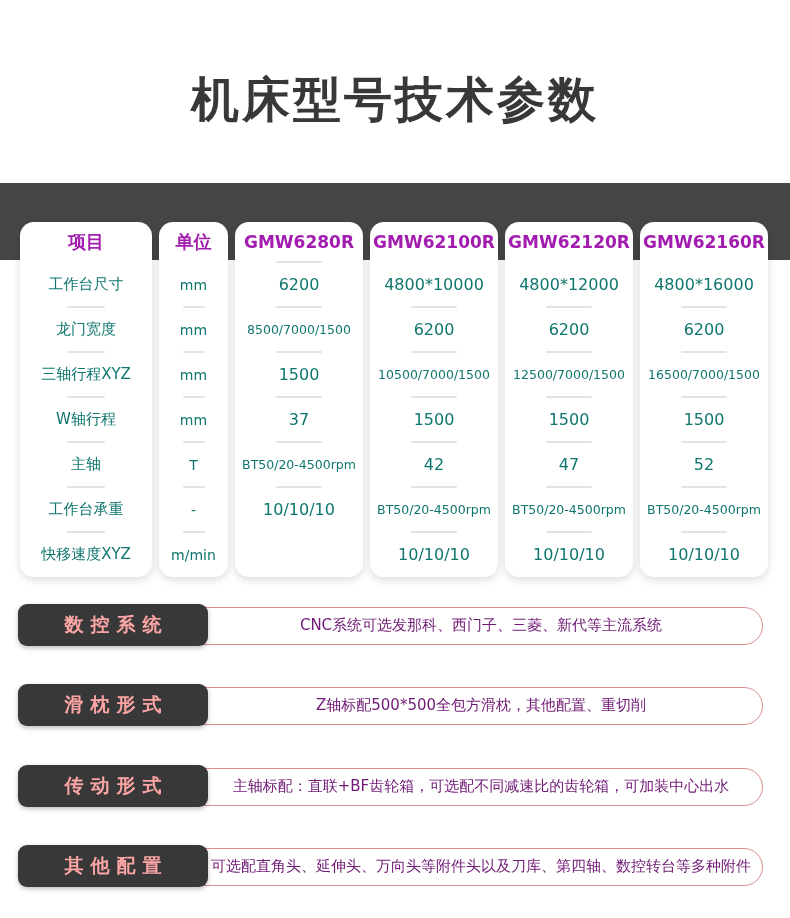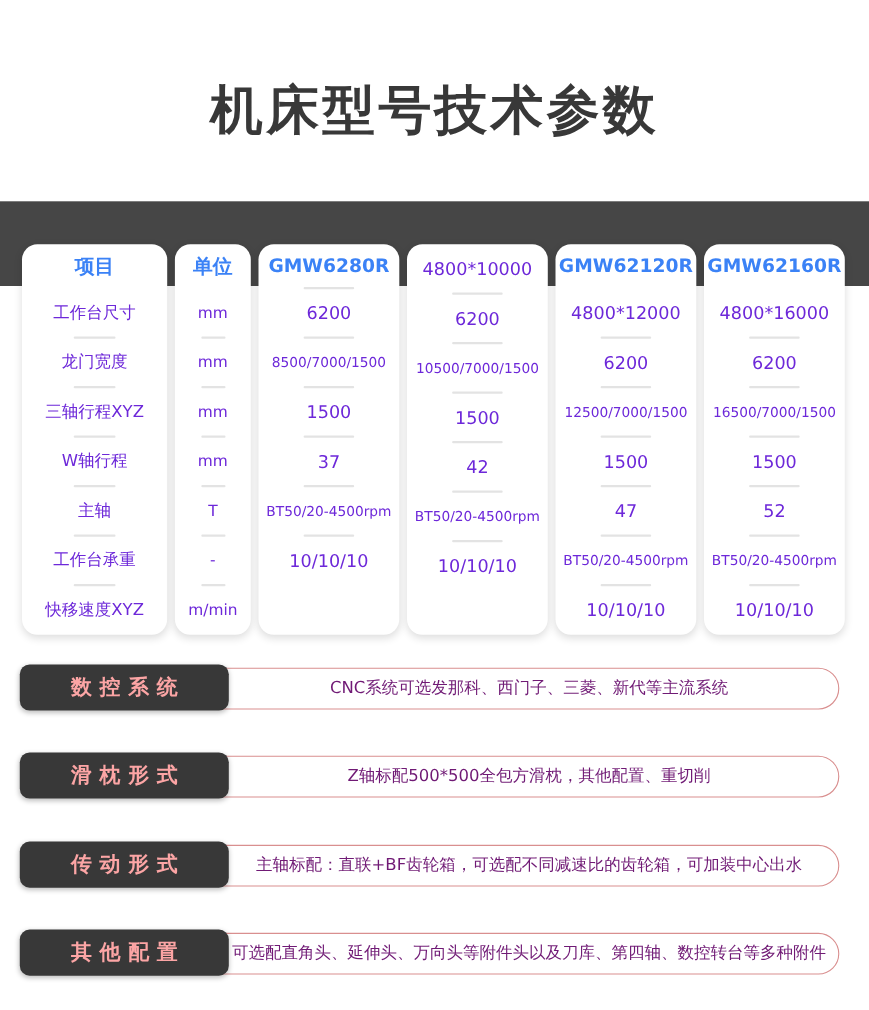--- a/index.html
+++ b/index.html
@@ -25,23 +25,23 @@
   .card{
     background:#ffffff;border-radius:14px;
     box-shadow:0 3px 8px rgba(0,0,0,0.14);
     display:flex;flex-direction:column;overflow:hidden;
   }
   .col-item{width:132px;flex:none;}
   .col-unit{width:69px;flex:none;}
   .col-model{flex:1;}
   .cell{
     height:45px;display:flex;align-items:center;justify-content:center;
-    font-size:16px;color:#6d28d9;position:relative;text-align:center;white-space:nowrap;
+    font-size:16px;color:#0f766e;position:relative;text-align:center;white-space:nowrap;
   }
-  .cell.header{height:40px;font-weight:700;color:#3b82f6;font-size:17px;}
+  .cell.header{height:40px;font-weight:700;color:#a21caf;font-size:17px;}
   .col-item .cell{font-size:15px;}
   .col-item .cell.header{font-size:18px;}
   .col-unit .cell{font-size:14px;}
   .col-unit .cell.header{font-size:18px;}
   .cell.small{font-size:12.5px;}
   .cell.has-div::before{
     content:"";position:absolute;top:-1px;left:50%;transform:translateX(-50%);
     height:2px;width:46px;background:#e3e3e3;border-radius:1px;
   }
   .col-item .cell.has-div::before{width:38px;}
@@ -95,20 +95,21 @@
       <div class="card col-model">
         <div class="cell header">GMW6280R</div>
         <div class="cell has-div">6200</div>
         <div class="cell has-div small">8500/7000/1500</div>
         <div class="cell has-div">1500</div>
         <div class="cell has-div">37</div>
         <div class="cell has-div small">BT50/20-4500rpm</div>
         <div class="cell has-div">10/10/10</div>
       </div>
       <div class="card col-model">
+        <div class="cell header">GMW62100R</div>
         <div class="cell">4800*10000</div>
         <div class="cell has-div">6200</div>
         <div class="cell has-div small">10500/7000/1500</div>
         <div class="cell has-div">1500</div>
         <div class="cell has-div">42</div>
         <div class="cell has-div small">BT50/20-4500rpm</div>
         <div class="cell has-div">10/10/10</div>
       </div>
       <div class="card col-model">
         <div class="cell header">GMW62120R</div>

